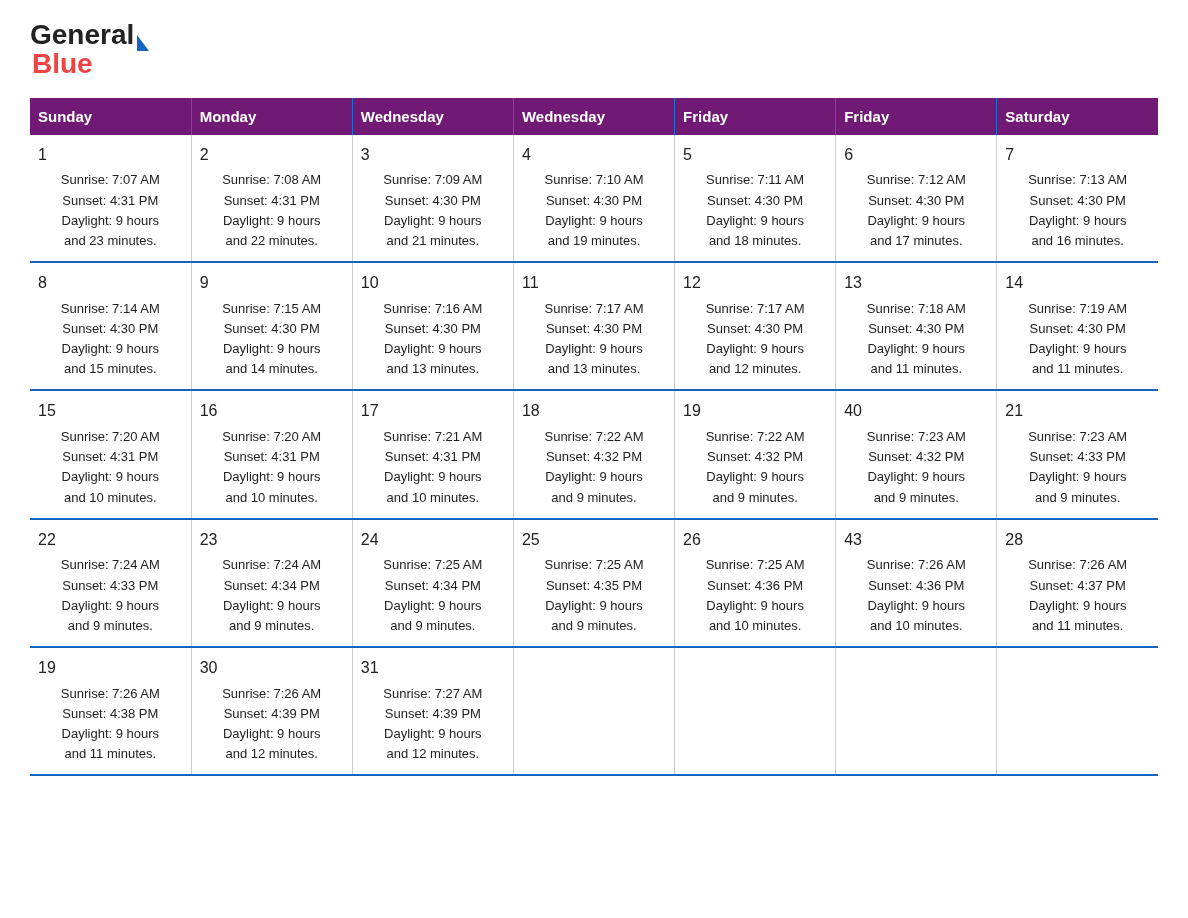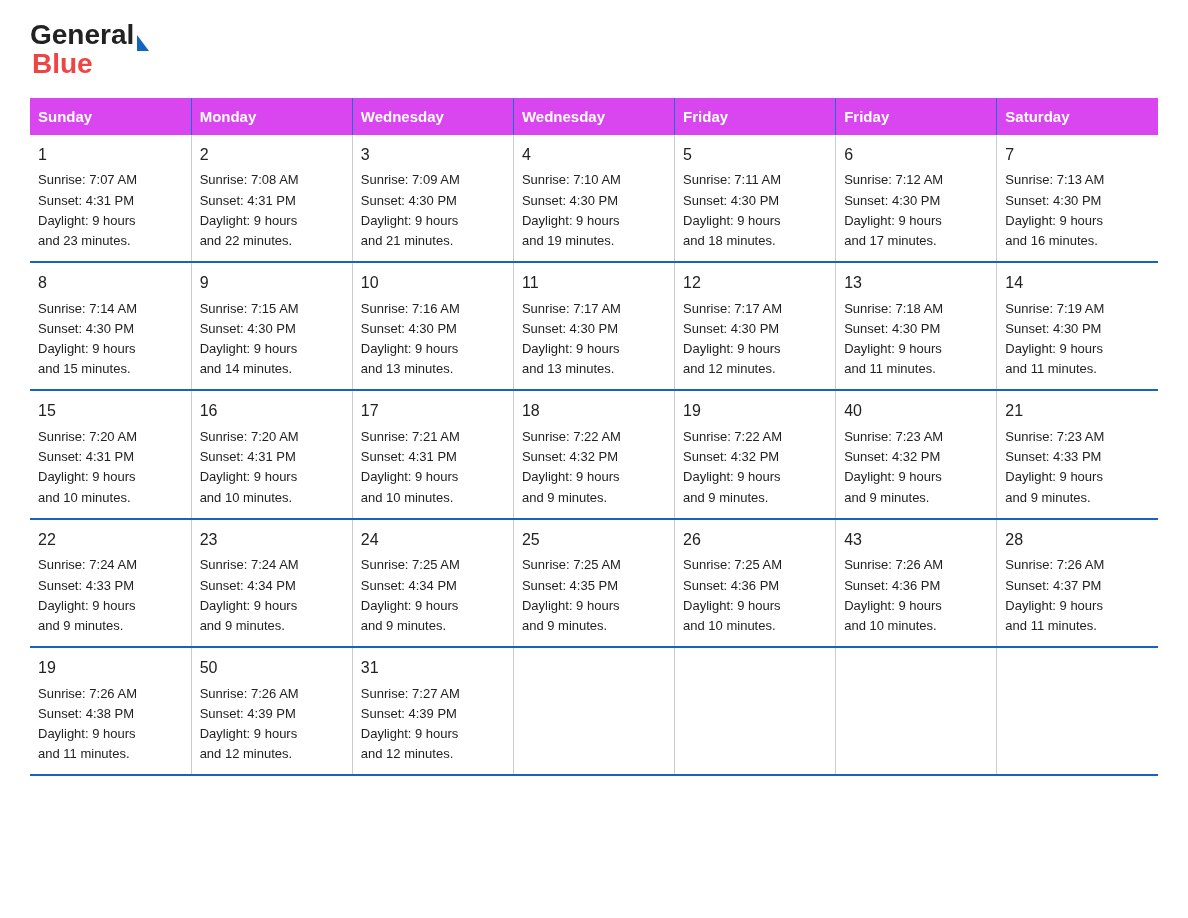--- a/index.html
+++ b/index.html
@@ -36,21 +36,21 @@
       font-weight: 400;
       color: #444;
       margin-top: 4px;
     }
     table {
       width: 100%;
       border-collapse: collapse;
       font-size: 13.5px;
     }
     thead tr {
-      background: #d946ef;
+      background: #701a75;
       color: #fff;
     }
     thead th {
       padding: 10px 8px;
       text-align: left;
       font-weight: 600;
       font-size: 15px;
       border-right: 1px solid #1a6fd4;
     }
     thead th:last-child {
@@ -72,20 +72,21 @@
     .day-num {
       font-size: 16px;
       font-weight: 500;
       display: block;
       margin-bottom: 3px;
     }
     .day-info {
       font-size: 13px;
       color: #222;
       line-height: 1.55;
+      text-align: center;
     }
     .empty-cell {
       background: #fff;
     }
   </style>
 </head>
 <body>
 
 <div class="header">
   <div class="logo-area">
@@ -233,21 +234,21 @@
           <span class="day-num">28</span>
           <div class="day-info">Sunrise: 7:26 AM<br>Sunset: 4:37 PM<br>Daylight: 9 hours<br>and 11 minutes.</div>
         </td>
       </tr>
       <tr>
         <td>
           <span class="day-num">19</span>
           <div class="day-info">Sunrise: 7:26 AM<br>Sunset: 4:38 PM<br>Daylight: 9 hours<br>and 11 minutes.</div>
         </td>
         <td>
-          <span class="day-num">50</span>
+          <span class="day-num">30</span>
           <div class="day-info">Sunrise: 7:26 AM<br>Sunset: 4:39 PM<br>Daylight: 9 hours<br>and 12 minutes.</div>
         </td>
         <td>
           <span class="day-num">31</span>
           <div class="day-info">Sunrise: 7:27 AM<br>Sunset: 4:39 PM<br>Daylight: 9 hours<br>and 12 minutes.</div>
         </td>
         <td class="empty-cell"></td>
         <td class="empty-cell"></td>
         <td class="empty-cell"></td>
         <td class="empty-cell"></td>

